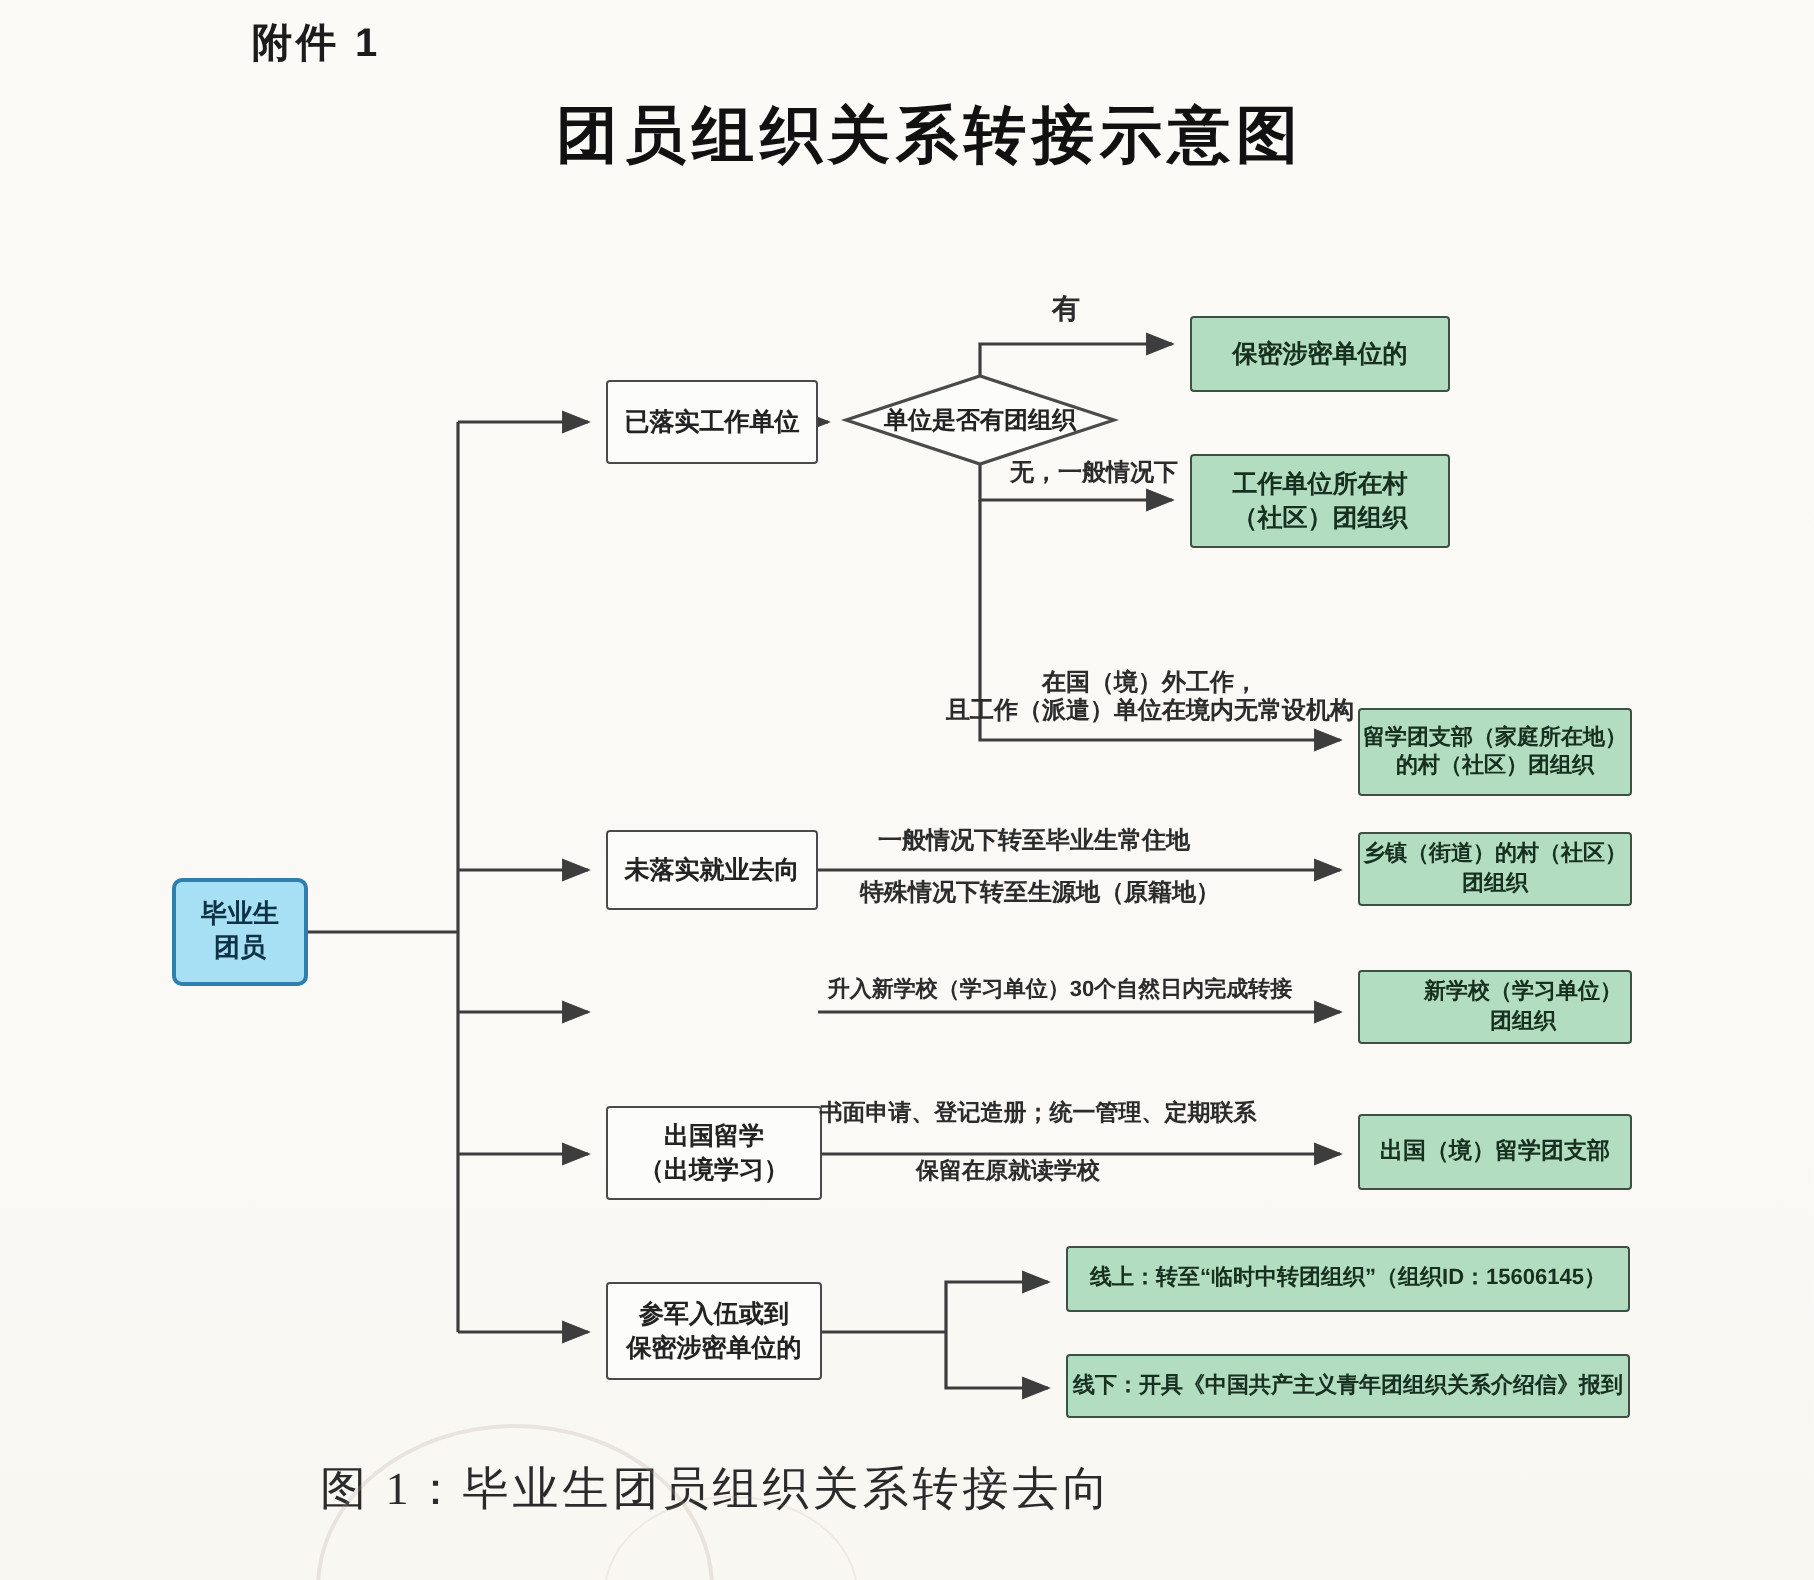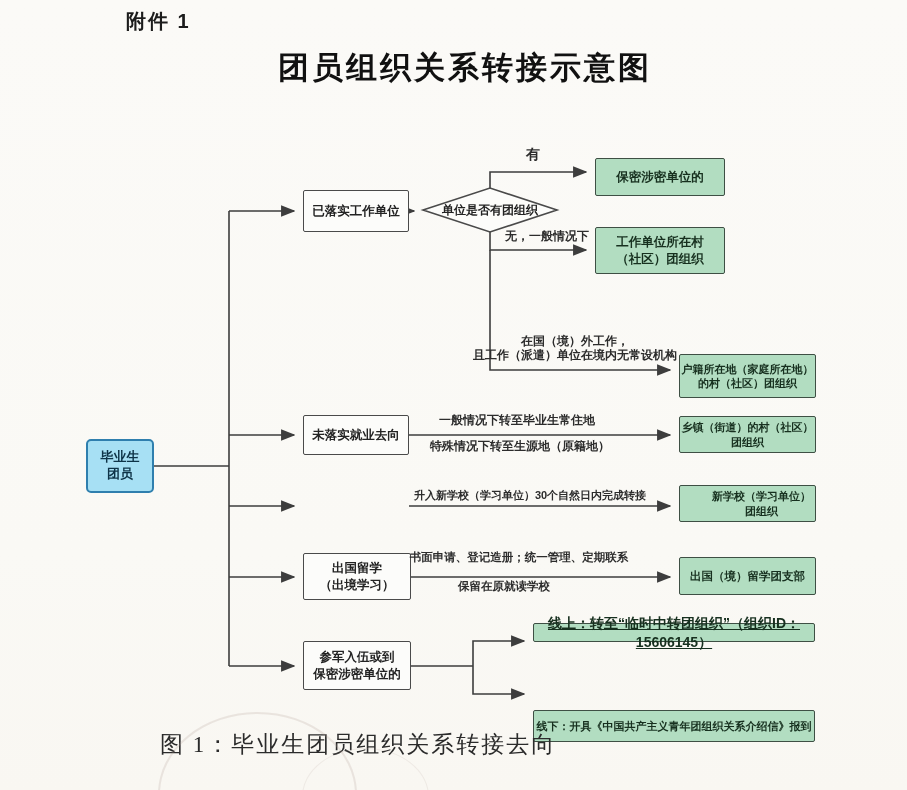--- a/index.html
+++ b/index.html
@@ -30,22 +30,22 @@
   .n-b2{left:303px;top:415px;width:106px;height:40px;}
   .n-b3{left:303px;top:486px;width:106px;height:40px;}
   .n-b4{left:303px;top:553px;width:108px;height:47px;}
   .n-b5{left:303px;top:641px;width:108px;height:49px;}
   .n-g1{left:595px;top:158px;width:130px;height:38px;}
   .n-g2{left:595px;top:227px;width:130px;height:47px;}
   .n-g3{left:679px;top:354px;width:137px;height:44px;font-size:11px;}
   .n-g4{left:679px;top:416px;width:137px;height:37px;font-size:11px;}
   .n-g5{left:679px;top:485px;width:137px;height:37px;font-size:11px;padding-left:28px;}
   .n-g6{left:679px;top:557px;width:137px;height:38px;font-size:11.5px;}
-  .n-g7{left:533px;top:623px;width:282px;height:19px;font-size:14px;text-decoration:underline;}
-  .n-g8{left:533px;top:677px;width:282px;height:32px;font-size:11px;margin-top:33px;}
+  .n-g7{left:533px;top:623px;width:282px;height:33px;font-size:11px;}
+  .n-g8{left:533px;top:677px;width:282px;height:32px;font-size:11px;}
   .n-diamond{left:426px;top:203px;width:128px;height:15px;}
   
   .e-yes{left:516px;top:146px;width:34px;font-size:14px;font-weight:700;}
   .e-no{left:467px;top:229px;width:160px;}
   .e-abroad{left:455px;top:334px;width:240px;}
   .e-b2a{left:397px;top:413px;width:240px;}
   .e-b2b{left:400px;top:439px;width:240px;}
   .e-b3{left:400px;top:489px;width:260px;font-size:11px;}
   .e-b4a{left:399px;top:551px;width:240px;font-size:11.5px;}
   .e-b4b{left:404px;top:580px;width:200px;font-size:11.5px;}
@@ -94,21 +94,21 @@
   <div class="box plain n-b4">出国留学
 （出境学习）</div>
   <div class="box plain n-b5">参军入伍或到
 保密涉密单位的</div>
 
   <div class="dlabel n-diamond">单位是否有团组织</div>
 
   <div class="box result n-g1">保密涉密单位的</div>
   <div class="box result n-g2">工作单位所在村
 （社区）团组织</div>
-  <div class="box result n-g3">户籍所在地（家庭所在地）
+  <div class="box result n-g3">留学团支部（家庭所在地）
 的村（社区）团组织</div>
   <div class="box result n-g4">乡镇（街道）的村（社区）
 团组织</div>
   <div class="box result n-g5">新学校（学习单位）团组织</div>
   <div class="box result n-g6">出国（境）留学团支部</div>
   <div class="box result n-g7">线上：转至“临时中转团组织”（组织ID：15606145）</div>
   <div class="box result n-g8">线下：开具《中国共产主义青年团组织关系介绍信》报到</div>
 
   <div class="elabel e-yes">有</div>
   <div class="elabel e-no">无，一般情况下</div>

